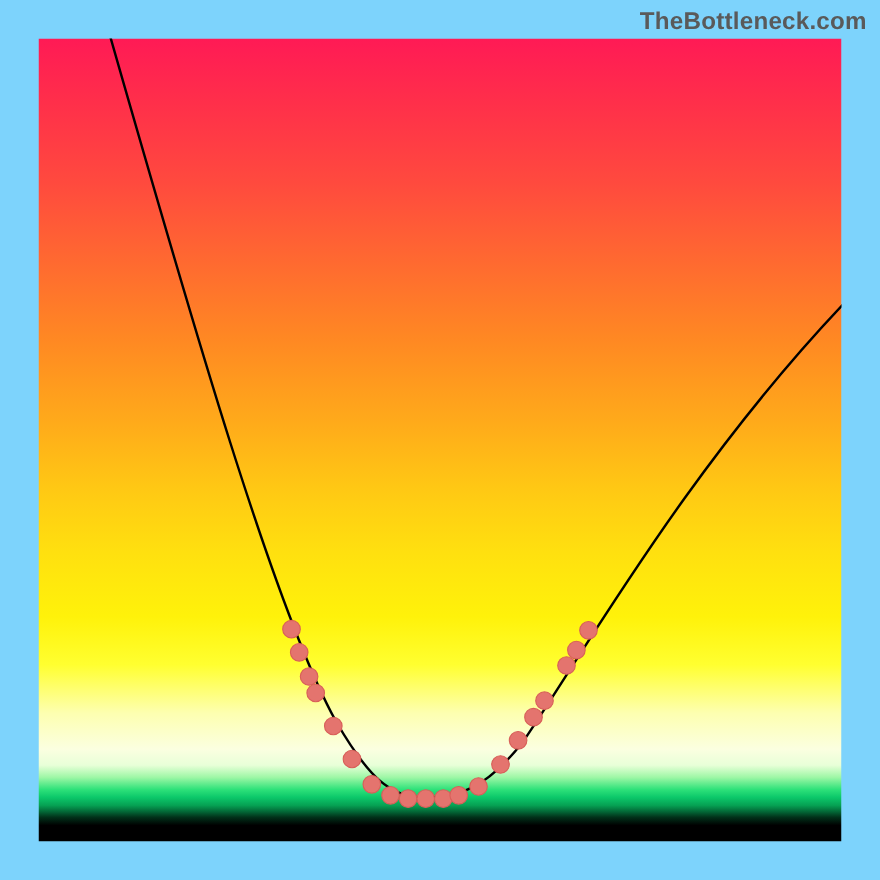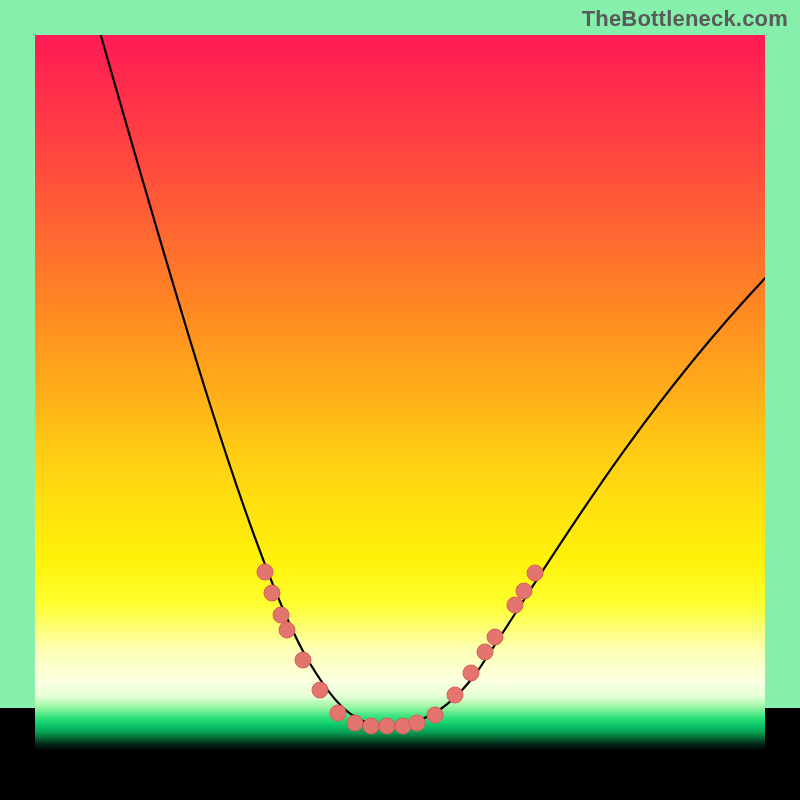--- a/index.html
+++ b/index.html
@@ -8,22 +8,22 @@
     width: 800px;
     height: 800px;
     background: #000000;
     overflow: hidden;
   }
   .frame {
     position: absolute;
     left: 0;
     top: 0;
     width: 800px;
-    height: 708px;
-    background: #86efac;
+    height: 800px;
+    background: #7dd3fc;
   }
   .plot-area {
     position: absolute;
     left: 35px;
     top: 35px;
     width: 730px;
     height: 730px;
     overflow: hidden;
   }
   .gradient {

